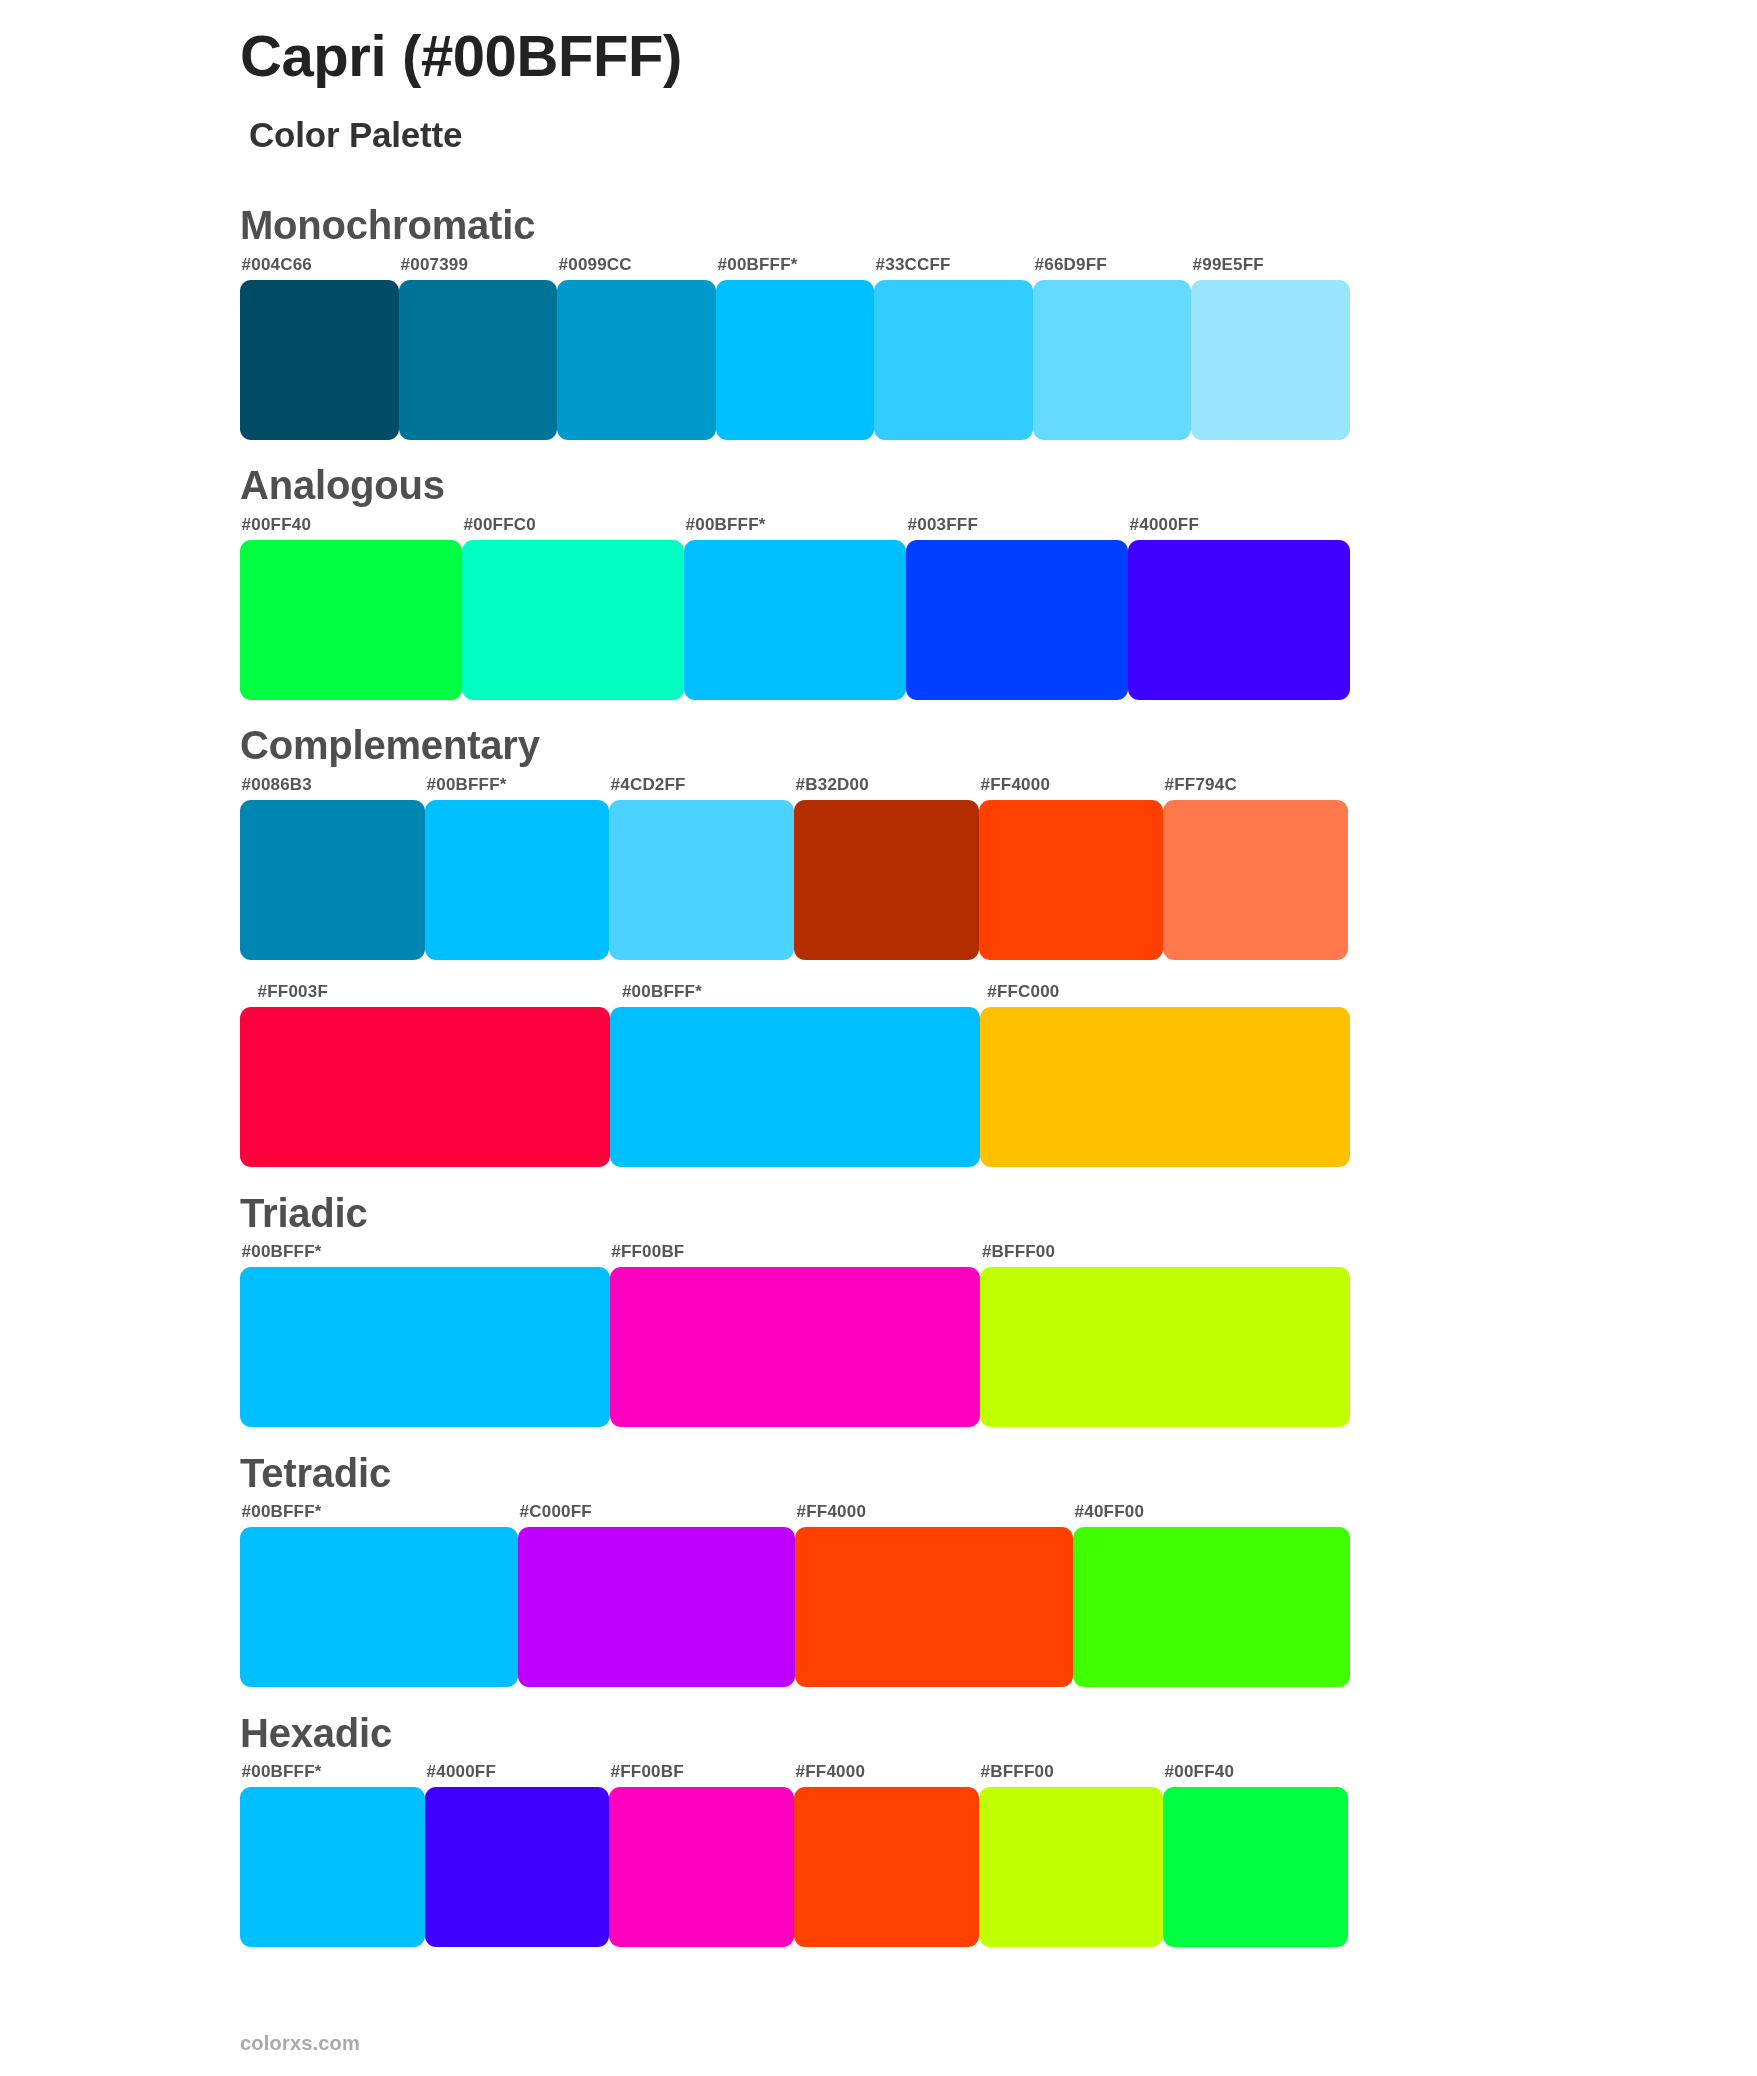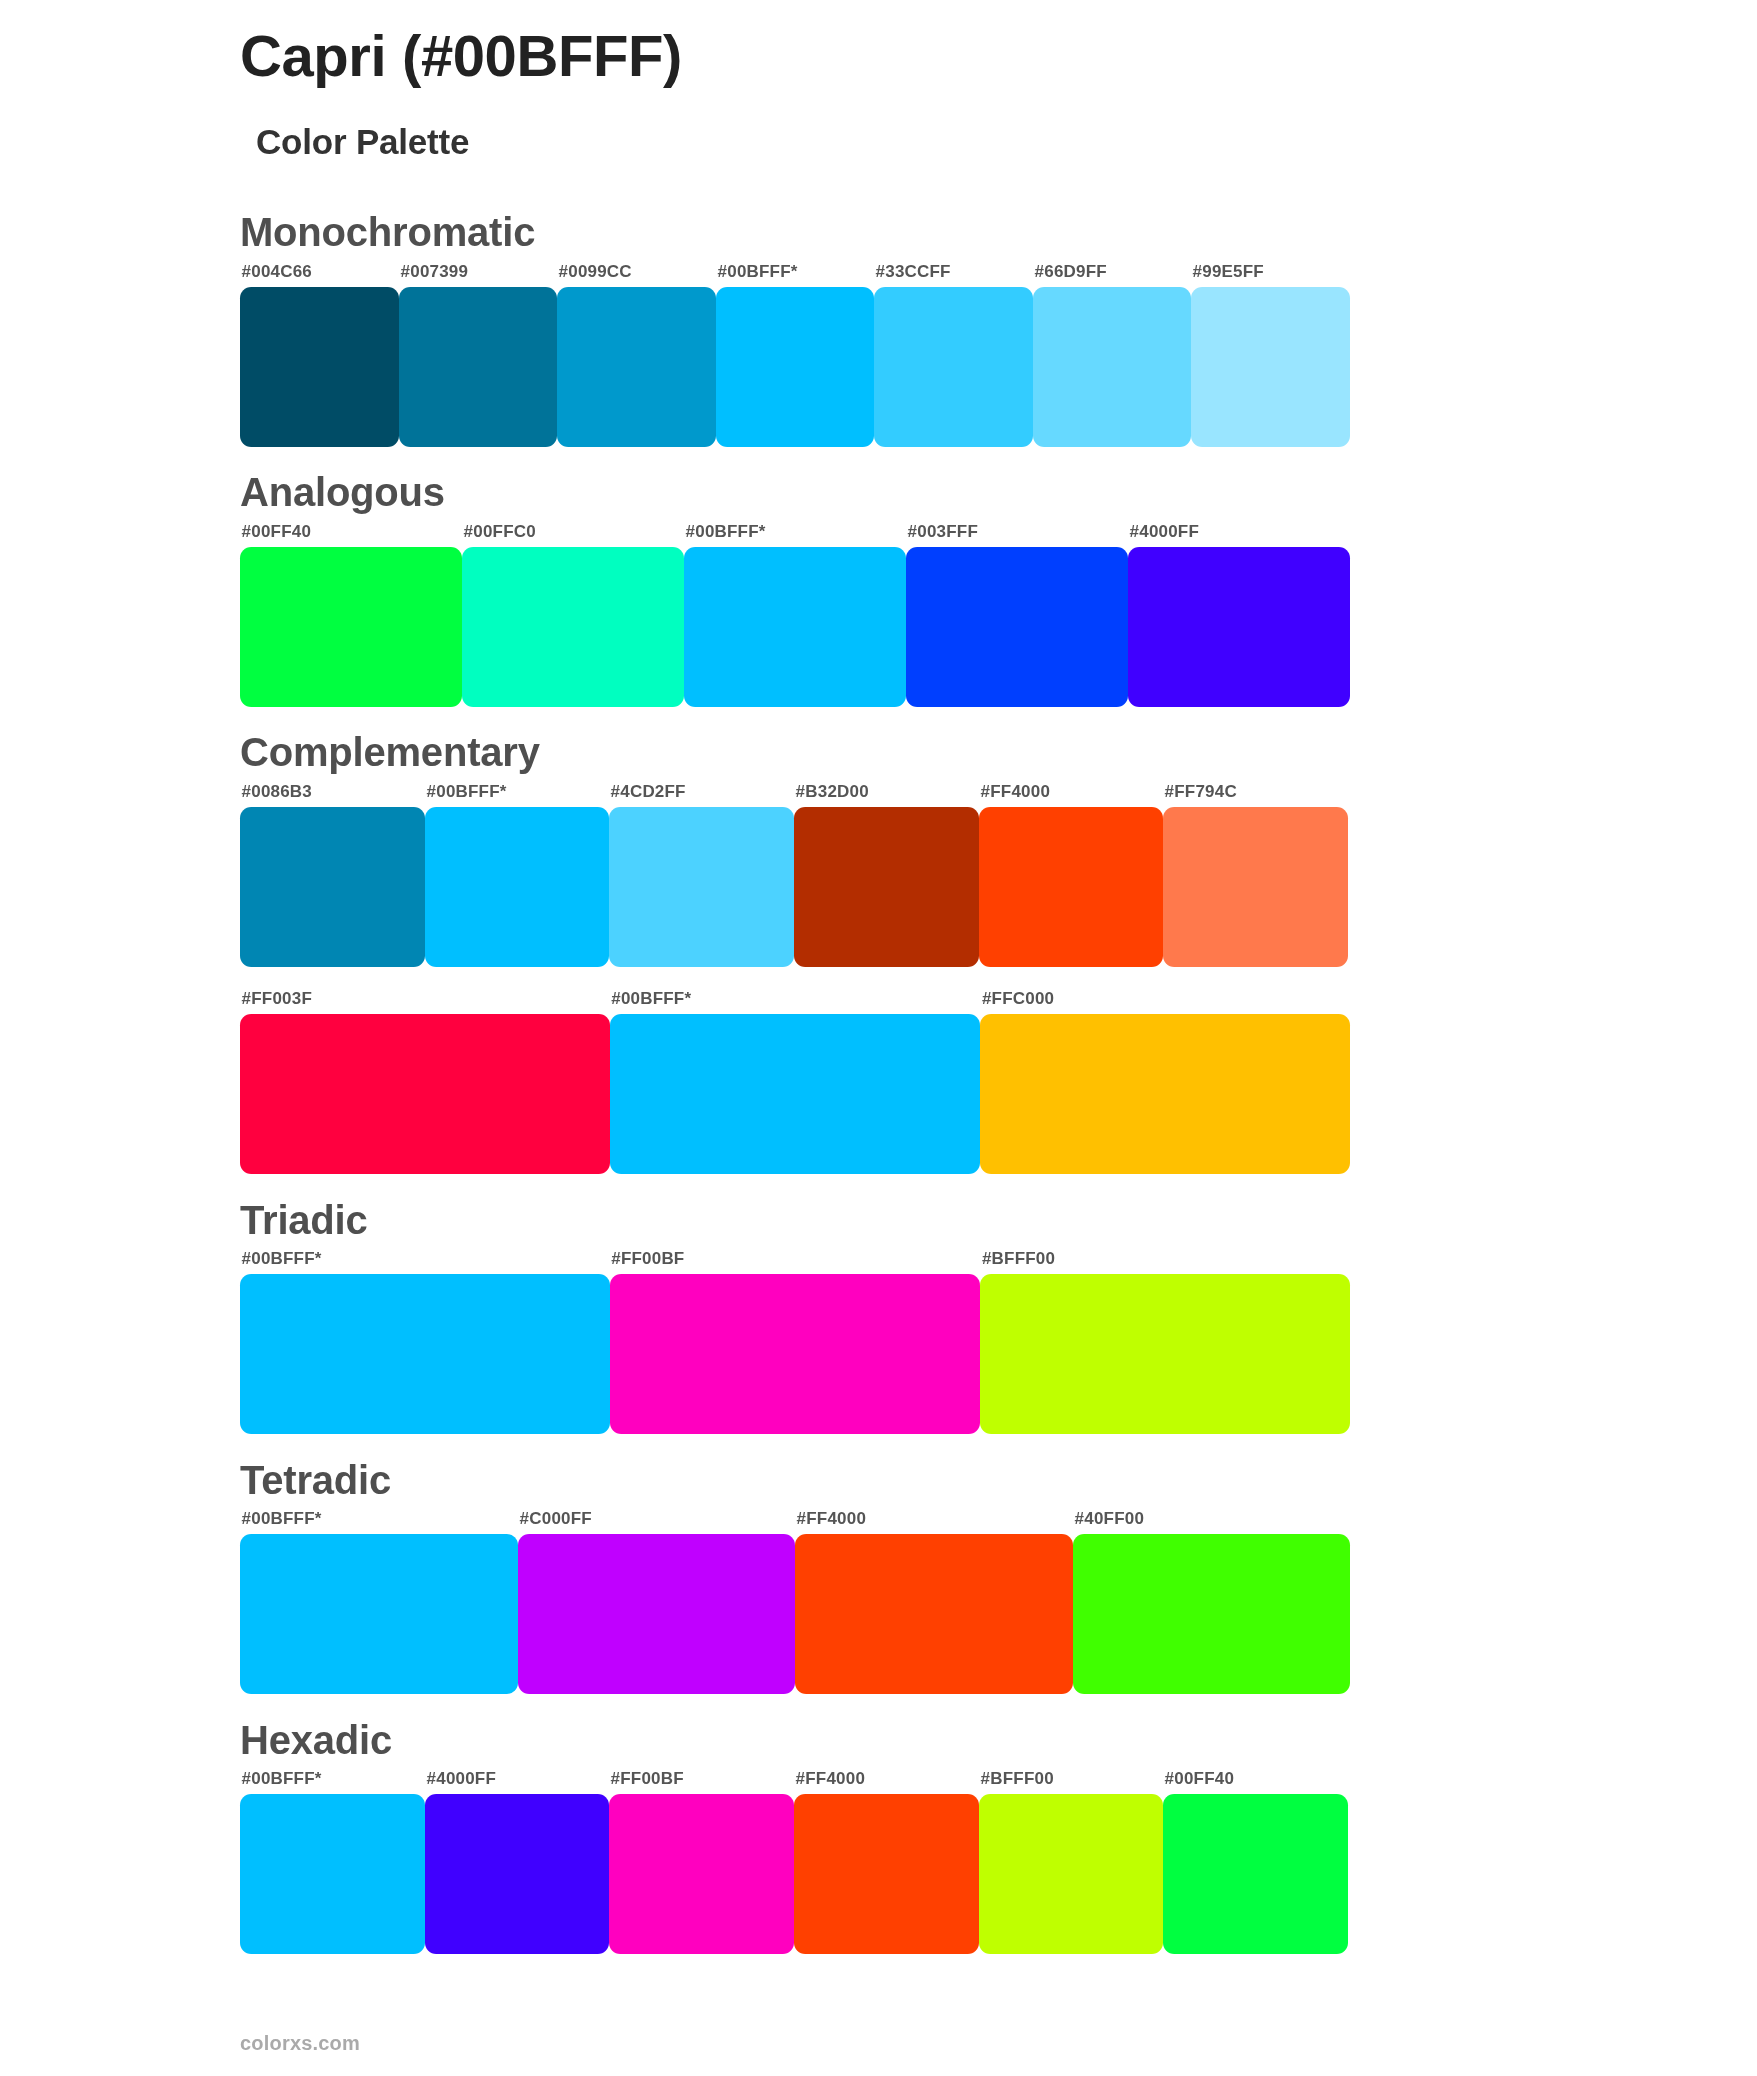--- a/index.html
+++ b/index.html
@@ -32,21 +32,21 @@
     line-height: 1.18;
     margin: 0;
     padding: 0;
   }
   .subtitle {
     font-size: 35px;
     font-weight: bold;
     color: #333333;
     letter-spacing: -0.2px;
     line-height: 1.2;
-    margin: 16px;
+    margin: 9px;
     padding: 14.4px 0 0 0;
   }
   .sections {
     margin-top: 46px;
   }
   .section {
     padding: 0 0 0 240px;
     margin-bottom: 22.4px;
   }
   .section-title {
@@ -155,21 +155,21 @@
           <div class="swatch" title="#0086B3" style="width: 185px; background: rgb(0, 134, 179);"></div>
           <div class="swatch" title="#00BFFF*" style="width: 184px; background: rgb(0, 191, 255);"></div>
           <div class="swatch" title="#4CD2FF" style="width: 185px; background: rgb(76, 210, 255);"></div>
           <div class="swatch" title="#B32D00" style="width: 185px; background: rgb(179, 45, 0);"></div>
           <div class="swatch" title="#FF4000" style="width: 184px; background: rgb(255, 64, 0);"></div>
           <div class="swatch" title="#FF794C" style="width: 185px; background: rgb(255, 121, 76);"></div>
         </div>
       </div>
       <div class="section">
         <div class="labels">
-          <div class="label" style="width: 370px;">#FF003F</div>
+          <div class="label" style="width: 370px; margin-left: 16px;">#FF003F</div>
           <div class="label" style="width: 371px;">#00BFFF*</div>
           <div class="label" style="width: 370px;">#FFC000</div>
         </div>
         <div class="swatches">
           <div class="swatch" title="#FF003F" style="width: 370px; background: rgb(255, 0, 63);"></div>
           <div class="swatch" title="#00BFFF*" style="width: 371px; background: rgb(0, 191, 255);"></div>
           <div class="swatch" title="#FFC000" style="width: 370px; background: rgb(255, 192, 0);"></div>
         </div>
       </div>
       <div class="section">

